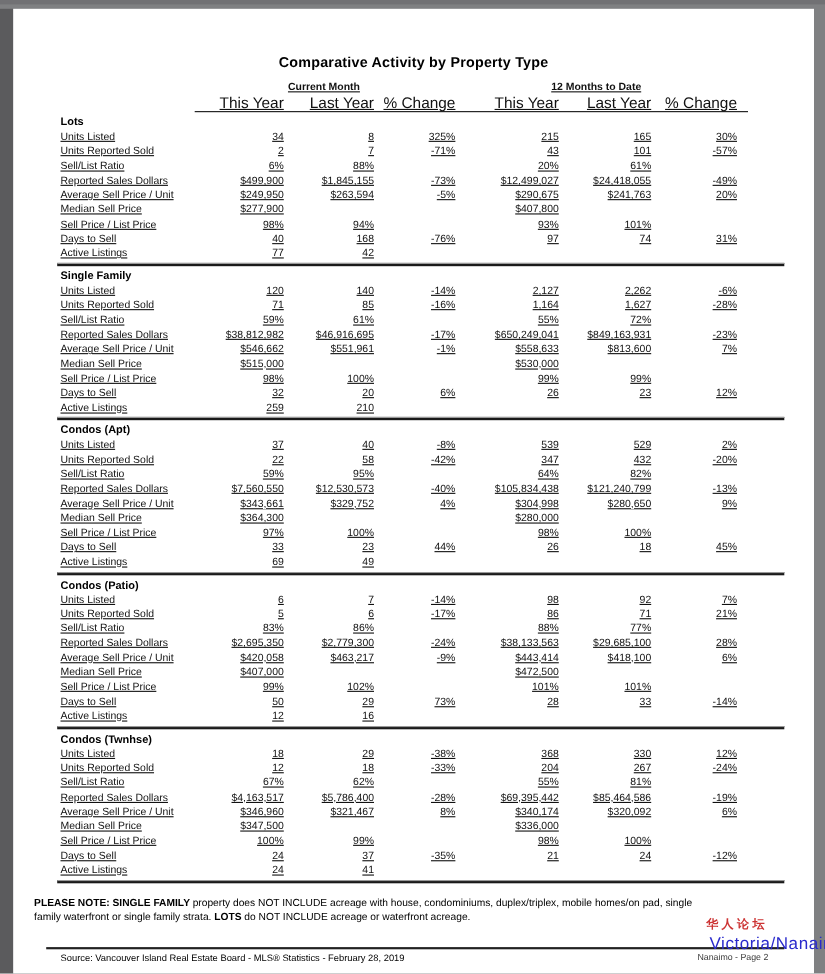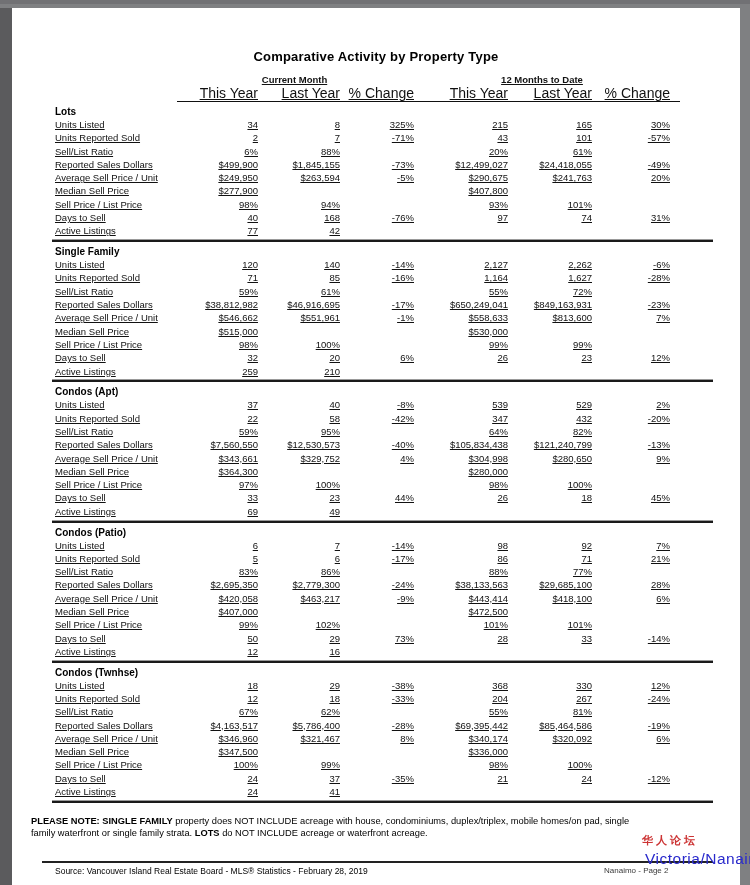--- a/index.html
+++ b/index.html
@@ -30,21 +30,21 @@
 
   .sec-title { padding-left:43px; font-weight:bold; font-size:10px; height:13px; line-height:13px; margin-top:3px; color:#000; }
   .row { height:13.3px; line-height:13.3px; font-size:9.5px; }
   .section-rule { margin-left:40px; width:661px; height:2px; background:#1a1a1a; border-top:1px solid #999; margin-top:1.5px; }
 
   .note { margin:12px 0 0 19px; width:615px; font-size:9.3px; line-height:12.5px; color:#000; }
   .note b { font-weight:bold; }
   .source-rule { margin-left:30px; width:671px; height:0; border-top:2px solid #222; margin-top:21px; }
   .source-line { margin:3px 0 0 43px; font-size:8.5px; color:#000; }
 
-  .page-number { position:absolute; left:604px; top:866px; font-size:8px; color:#3a3a3a; z-index:2; }
+  .page-number { position:absolute; left:634px; top:866px; font-size:8px; color:#3a3a3a; z-index:2; }
   .wm-cn   { position:absolute; left:642px; top:833px; font-size:11px; font-weight:bold; letter-spacing:3px; z-index:3; }
   .wm-site { position:absolute; left:645px; top:850px; font-size:15.5px; letter-spacing:0.5px; z-index:4; }
 </style>
 </head>
 <body>
 
 <div class="top-edge"></div>
 <div class="left-edge"></div>
 
 <div class="page">

